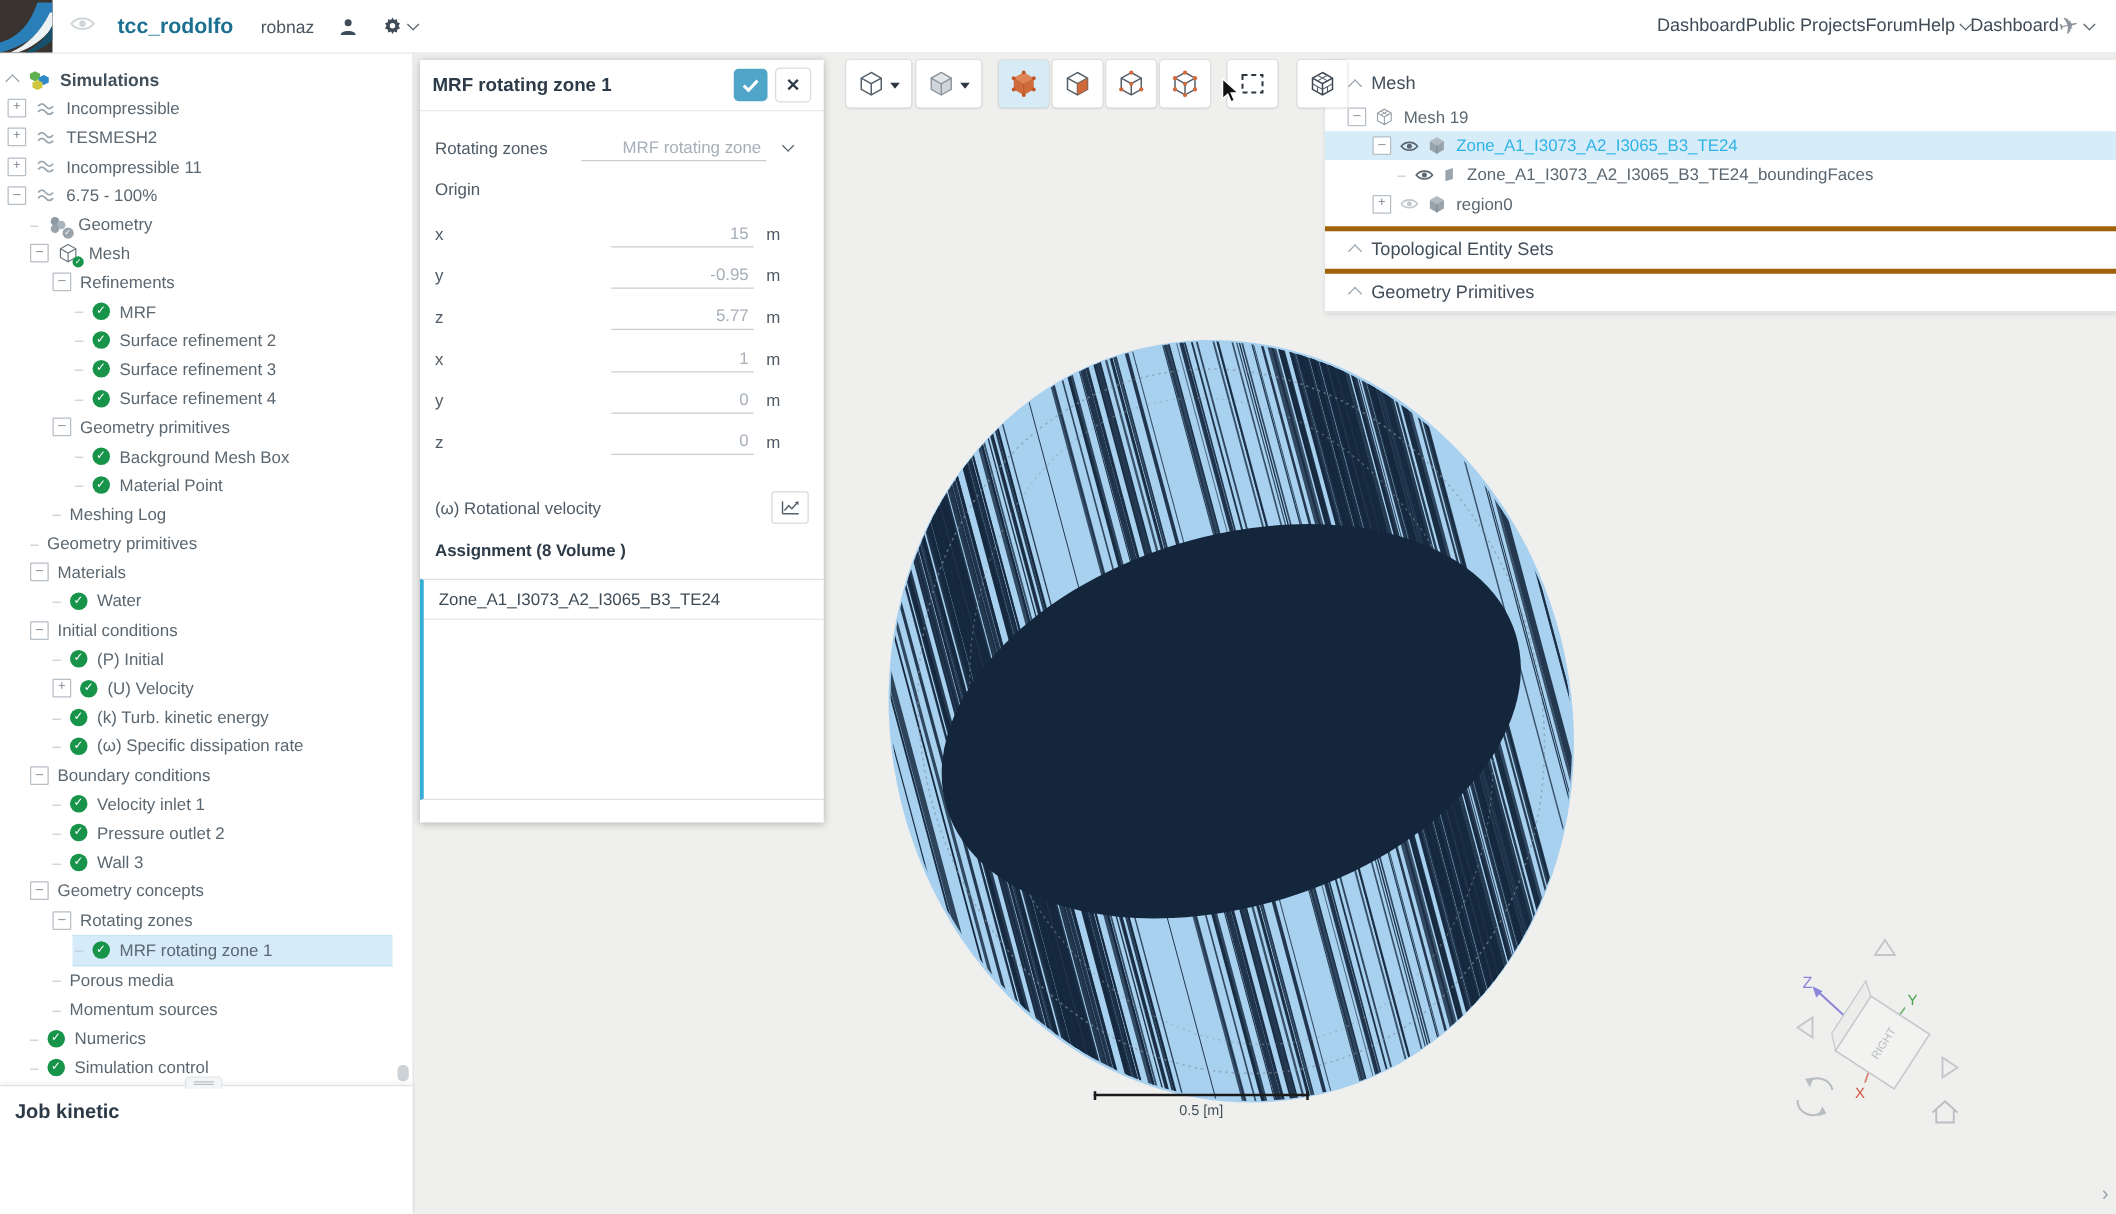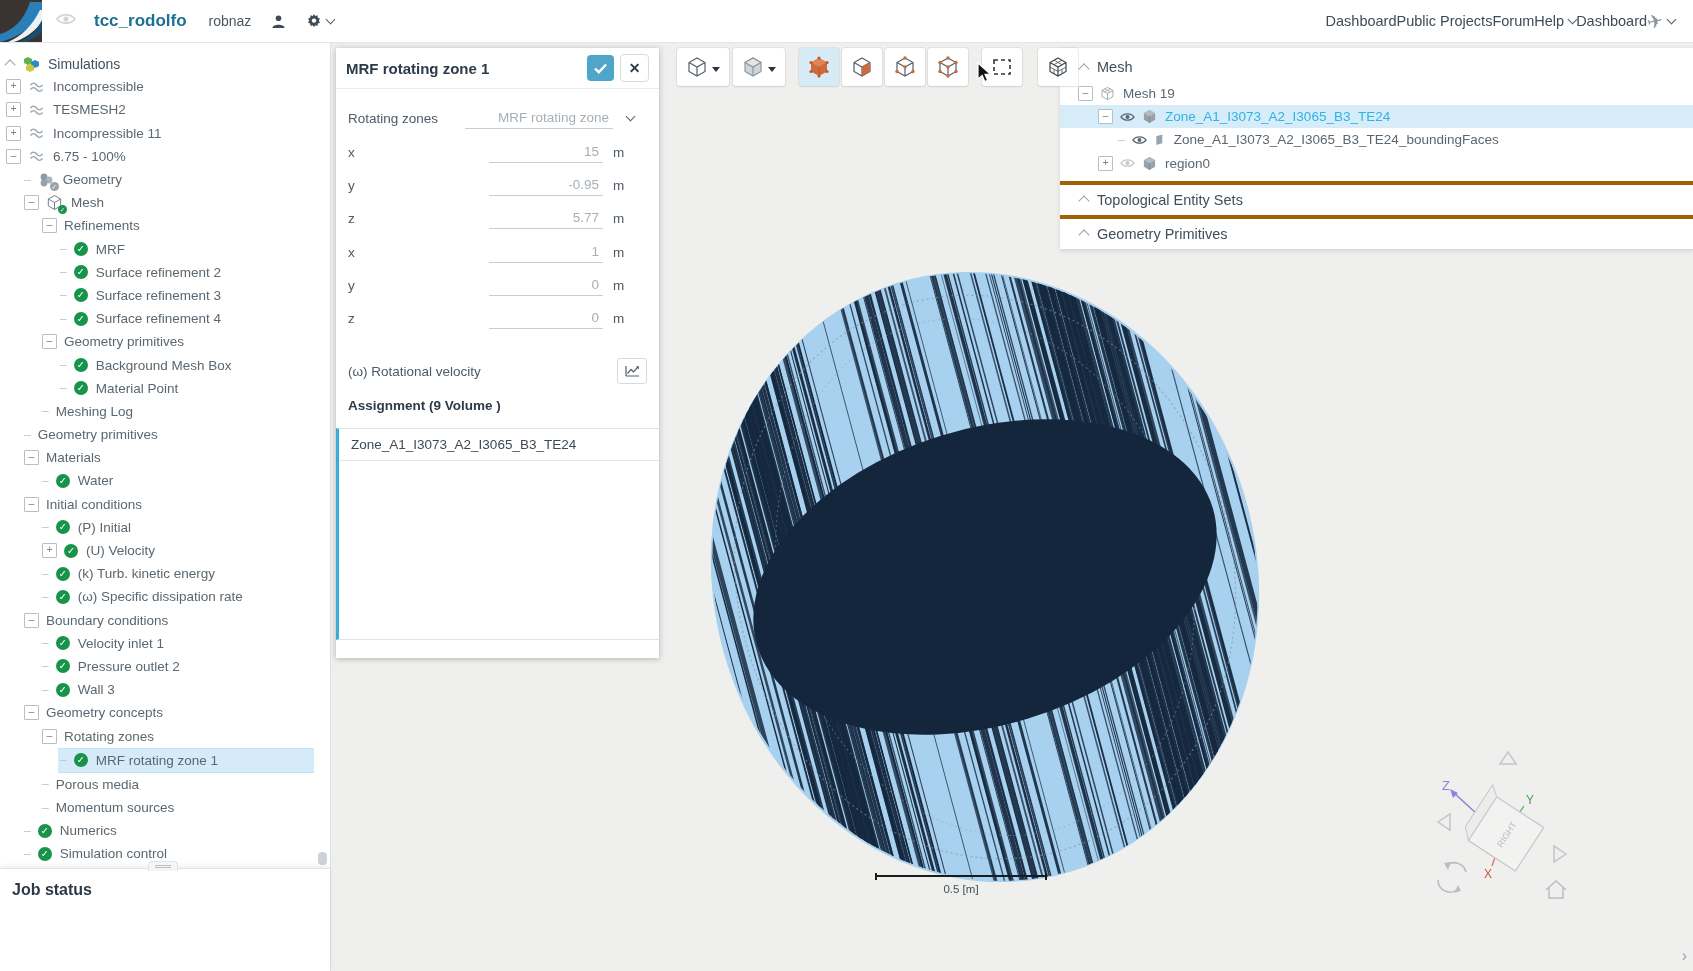--- a/index.html
+++ b/index.html
@@ -20,21 +20,21 @@
   .sidebar{position:absolute;top:42px;left:0;width:330px;bottom:0;background:#fff;border-right:1px solid #dfe3e6;z-index:30;overflow:hidden}
   .tree{padding-top:10px}
   .trow{height:23.2px;display:flex;align-items:center;font-size:13.5px;color:#5b6770;white-space:nowrap;cursor:pointer}
   .trow.sel{background:#d6ebf9;border-top:1px solid #c3e2f5;border-bottom:1px solid #c3e2f5;margin-right:16px}
   .xpbox{width:13px;height:13px;border:1px solid #b6bec6;border-radius:1px;font-size:10.5px;line-height:11px;text-align:center;color:#788onts28c;color:#78828c;background:#fff;margin-right:7px;flex:0 0 auto}
   .xpdash{color:#c0c7cd;margin-right:7px;font-size:12px;flex:0 0 auto}
   .chevup{width:7px;height:7px;border-left:1.5px solid #9aa4ad;border-top:1.5px solid #9aa4ad;transform:rotate(45deg);margin:3px 9px 0 0;flex:0 0 auto}
   .ckc{width:14px;height:14px;border-radius:50%;background:#17934a;color:#fff;font-size:9.5px;line-height:14px;text-align:center;margin-right:8px;flex:0 0 auto}
   .sico{margin-right:8px;display:inline-flex;flex:0 0 auto;position:relative}
   .badge{position:absolute;right:-4px;bottom:-3px;width:9px;height:9px;border-radius:50%;color:#fff;font-size:6.5px;line-height:9px;text-align:center}
-  .lbl-strong{font-weight:normal;color:#42505c;font-size:14px}
+  .lbl-strong{font-weight:bold;color:#42505c;font-size:14px}
   .sb-scrollthumb{position:absolute;right:3px;bottom:106px;width:9px;height:13px;background:#cdd2d6;border-radius:4px}
   .jobstatus{position:absolute;left:0;bottom:0;width:330px;height:102px;background:#fff;border-top:1px solid #e1e4e7;box-shadow:0 -2px 5px rgba(0,0,0,.07);z-index:31}
   .jobstatus .jtitle{font-size:16px;font-weight:bold;color:#2c3a47;padding:12px 0 0 12px}
   .draghandle{position:absolute;left:148px;top:-8px;width:28px;height:9px;background:#f4f5f6;border:1px solid #e1e4e7;border-bottom:none;border-radius:4px 4px 0 0}
   .draghandle:before{content:"";position:absolute;left:6px;right:6px;top:3px;border-top:1px solid #b9bfc5}
   .draghandle:after{content:"";position:absolute;left:6px;right:6px;top:5px;border-top:1px solid #b9bfc5}
   
   .viewport{position:absolute;left:330px;top:42px;right:0;bottom:0;background:#efefee;z-index:1}
   .scalebar{position:absolute;left:545px;top:833px;width:172px;border-top:2px solid #1b1b1b;z-index:5}
   .scalebar:before,.scalebar:after{content:"";position:absolute;top:-4px;width:2px;height:7px;background:#1b1b1b}
@@ -623,21 +623,21 @@
         <span class="sico" style="margin-right: 8px;">
           <span class="ckc" style="margin-right: 0px;">✓</span>
         </span>
         <span>Simulation control</span>
       </div>
     </div>
   <div class="sb-scrollthumb"></div>
 </div>
 <div class="jobstatus">
   <div class="draghandle"></div>
-  <div class="jtitle">Job status</div>
+  <div class="jtitle">Job kinetic</div>
 </div>
 
 <div class="toolbar" id="vToolbar">
     <div class="tbtn" style="width: 52px; margin-right: 4px;">
       <span style="display:inline-flex">
         <svg width="22" height="22" viewBox="0 0 22 22">
           <path d="M11 2 L19 6.5 L19 15.5 L11 20 L3 15.5 L3 6.5 Z M3 6.5 L11 11 L19 6.5 M11 11 L11 20" fill="none" stroke="#55606a" stroke-width="1.2"></path>
         </svg>
       </span>
       <span class="dd"><svg width="8" height="5" viewBox="0 0 8 5">
@@ -739,20 +739,21 @@
   </div>
 
   <div class="frow" style="margin-top:16px;height:26px">
     <span class="flabel">Rotating zones</span>
     <span class="ddval">MRF rotating zone</span>
     <span class="ddchev">
         <span class="chev" style="border-color:#55606a"></span>
       </span>
   </div>
 
+  <div class="fsect" style="margin-top:13px;height:22px">Origin</div>
   <div class="frow" style="margin-top:8px;height:26px">
     <span class="flabel">x</span>
     <span class="fval">15</span>
     <span class="funit">m</span>
   </div>
   <div class="frow" style="margin-top:7px;height:26px">
     <span class="flabel">y</span>
     <span class="fval">-0.95</span>
     <span class="funit">m</span>
   </div>
@@ -782,21 +783,21 @@
     <span class="flabel">(ω) Rotational velocity</span>
     <span class="chartbtn">
       <svg width="15" height="12" viewBox="0 0 15 12">
           <path d="M1 11 L1 1 M1 11 L14 11" stroke="#55606a" stroke-width="1.2" fill="none"></path>
           <path d="M2.5 8.5 L6 4.5 L8.5 7 L13 2" stroke="#55606a" stroke-width="1.2" fill="none"></path>
           <polygon points="13.8,1 13.9,4.2 10.8,1.8" fill="#55606a"></polygon>
         </svg>
     </span>
   </div>
 
-  <div class="assign-label" style="margin-top:15px;height:22px">Assignment (9 Volume )</div>
+  <div class="assign-label" style="margin-top:15px;height:22px">Assignment (8 Volume )</div>
   <div class="assign-box">
     <div class="assign-item">Zone_A1_I3073_A2_I3065_B3_TE24</div>
   </div>
 </div>
 
 <div class="meshpanel">
   <div class="mp-section">
     <span class="chevup"></span>
     <span>Mesh</span>
   </div>

